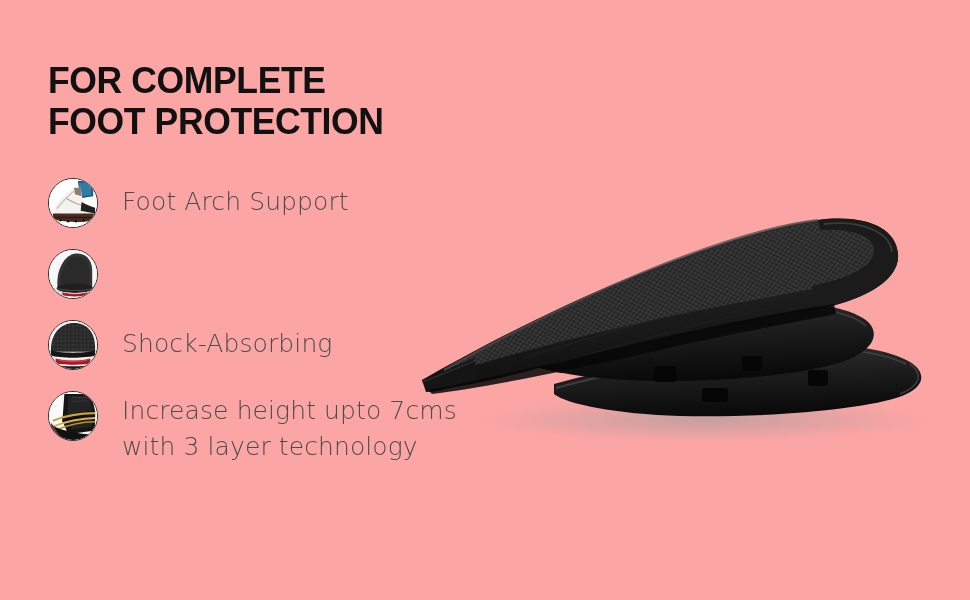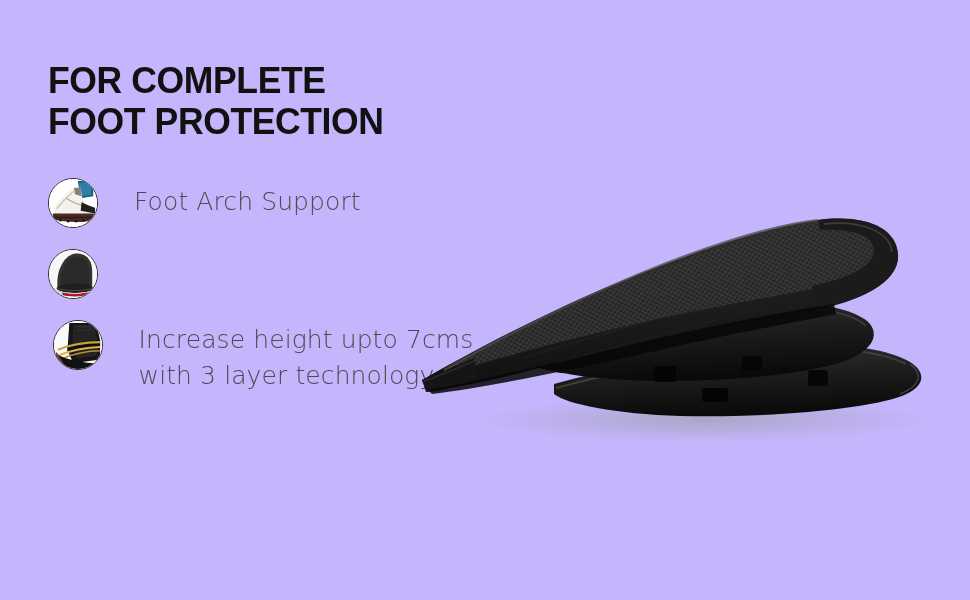--- a/index.html
+++ b/index.html
@@ -2,21 +2,21 @@
 <html><head>
 <meta charset="utf-8">
 <style>
   html,body{margin:0;padding:0;}
   body{
     width:970px;height:600px;
     background:#e8e8e8;
     font-family:"Liberation Sans", sans-serif;
     overflow:hidden;
   }
-  .banner{position:relative;width:970px;height:600px;background:#c4b5fd;}
+  .banner{position:relative;width:970px;height:600px;background:#fca5a5;}
 
   
   .headline{
     position:absolute;left:48px;top:60px;
     font-family:"Liberation Sans", sans-serif;
     font-weight:bold;
     font-size:37px;
     line-height:41px;
     letter-spacing:-0.4px;
     color:#111111;
@@ -27,36 +27,36 @@
   .headline div{white-space:nowrap;}
 
   
   .features{position:absolute;left:48px;top:178px;width:430px;}
   .feature-row{
     position:relative;
     height:71px;
     display:flex;
     align-items:flex-start;
   }
-  .feature-row.tall{height:auto;justify-content:center;}
+  .feature-row.tall{height:auto;}
 
   .thumb{
     position:relative;
     flex:0 0 auto;
     width:50px;height:50px;
     border-radius:50%;
     border:1.5px solid #2b2b2b;
     background:#ffffff;
     overflow:hidden;
     box-sizing:border-box;
   }
   .thumb svg{display:block;width:100%;height:100%;}
 
   .feature-label{
-    margin-left:36px;
+    margin-left:24px;
     font-family:"DejaVu Sans", sans-serif;
     font-weight:300;
     font-size:25px;
     line-height:31px;
     color:#4c4c4c;
     letter-spacing:0.1px;
     padding-top:8px;
     white-space:pre-line;
   }
   .feature-row.tall .feature-label{padding-top:2px;line-height:36px;}
@@ -112,20 +112,41 @@
           <ellipse cx="27" cy="40" rx="19" ry="5" fill="#1f1f1f"></ellipse>
           <path d="M8 41 C14 46 40 46 46 41 L46 46 C38 49 16 49 8 46 Z" fill="#d8d8d8"></path>
           <path d="M14 44 C20 47 34 47 40 44 L40 47 C32 49 22 49 14 47 Z" fill="#9e2028"></path>
           <path d="M16 45 C22 47 32 47 38 45" stroke="#c4121f" stroke-width="1.2" fill="none"></path>
           <path d="M9 40 C16 43 38 43 45 40" stroke="#4d4d4d" stroke-width="1" fill="none"></path>
         </svg>
       </div>
     </div>
 
 
+    <div class="feature-row">
+      <div class="thumb">
+        <svg viewBox="0 0 50 50" preserveAspectRatio="xMidYMid slice">
+          <defs>
+            <pattern id="speck" width="4" height="4" patternUnits="userSpaceOnUse">
+              <rect width="4" height="4" fill="#2b2b2b"></rect>
+              <circle cx="1" cy="1" r="0.7" fill="#454545"></circle>
+              <circle cx="3" cy="3" r="0.6" fill="#171717"></circle>
+            </pattern>
+          </defs>
+          <rect x="0" y="0" width="50" height="50" fill="#f4f4f4"></rect>
+          <path d="M2 30 C2 13 12 2 26 2 C40 2 48 12 48 28 L48 32 L2 32 Z" fill="url(#speck)"></path>
+          <path d="M2 30 C6 34 44 34 48 30 L48 36 C40 39 10 39 2 36 Z" fill="#141414"></path>
+          <path d="M4 37 C12 41 38 41 46 37 L46 44 C38 47 12 47 4 44 Z" fill="#e3e3e3"></path>
+          <path d="M7 39 C14 42 36 42 43 39 L43 44 C36 46 14 46 7 44 Z" fill="#a51824"></path>
+          <path d="M9 40 C16 43 34 43 41 40" stroke="#e03640" stroke-width="1.4" fill="none"></path>
+          <path d="M4 45 C12 48 38 48 46 45 L46 50 L4 50 Z" fill="#1b1b1b"></path>
+        </svg>
+      </div>
+      <div class="feature-label">Shock-Absorbing</div>
+    </div>
 
     <div class="feature-row tall">
       <div class="thumb">
         <svg viewBox="0 0 50 50" preserveAspectRatio="xMidYMid slice">
           <rect x="0" y="0" width="50" height="50" fill="#fafafa"></rect>
           <path d="M16 2 L44 2 L48 20 L48 40 L20 44 L14 30 Z" fill="#151515"></path>
           <path d="M20 4 L42 4 L45 19 L45 36 L24 39 L19 28 Z" fill="#232323"></path>
           <path d="M14 26 C22 22 36 20 48 20 L48 26 C36 27 22 30 14 33 Z" fill="#0e0e0e"></path>
           <path d="M4 30 C16 25 34 22 48 22" stroke="#c9a23a" stroke-width="2.2" fill="none"></path>
           <path d="M4 36 C16 31 34 27 48 27" stroke="#d8b24c" stroke-width="2" fill="none"></path>

